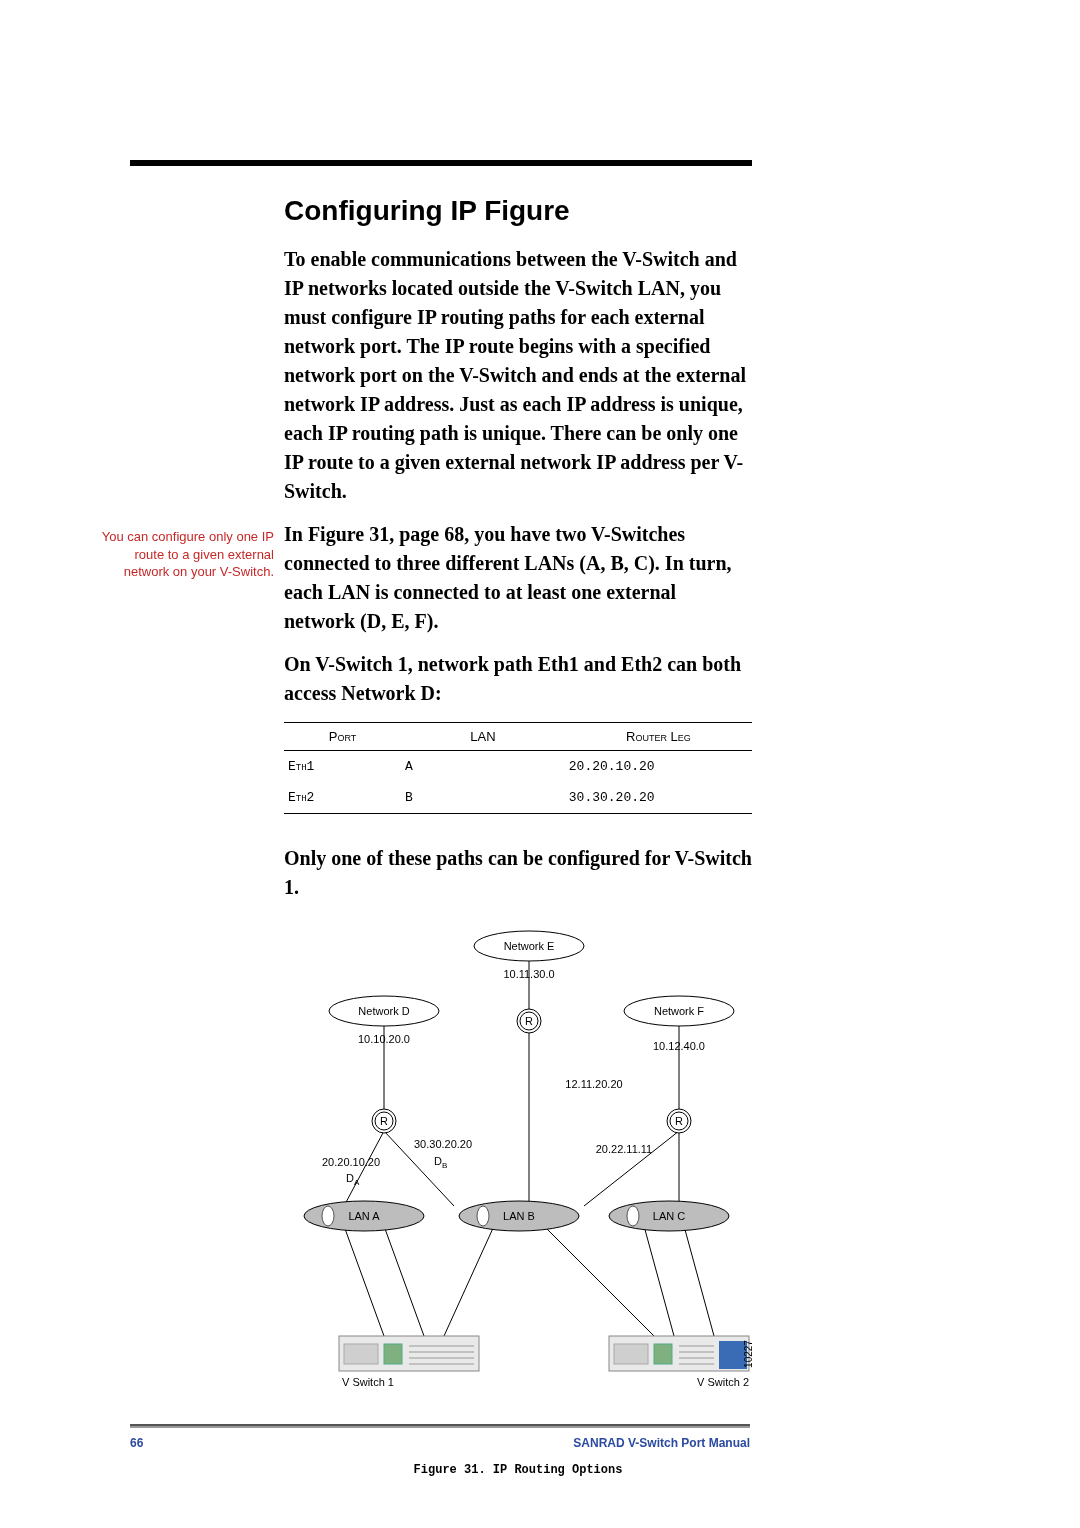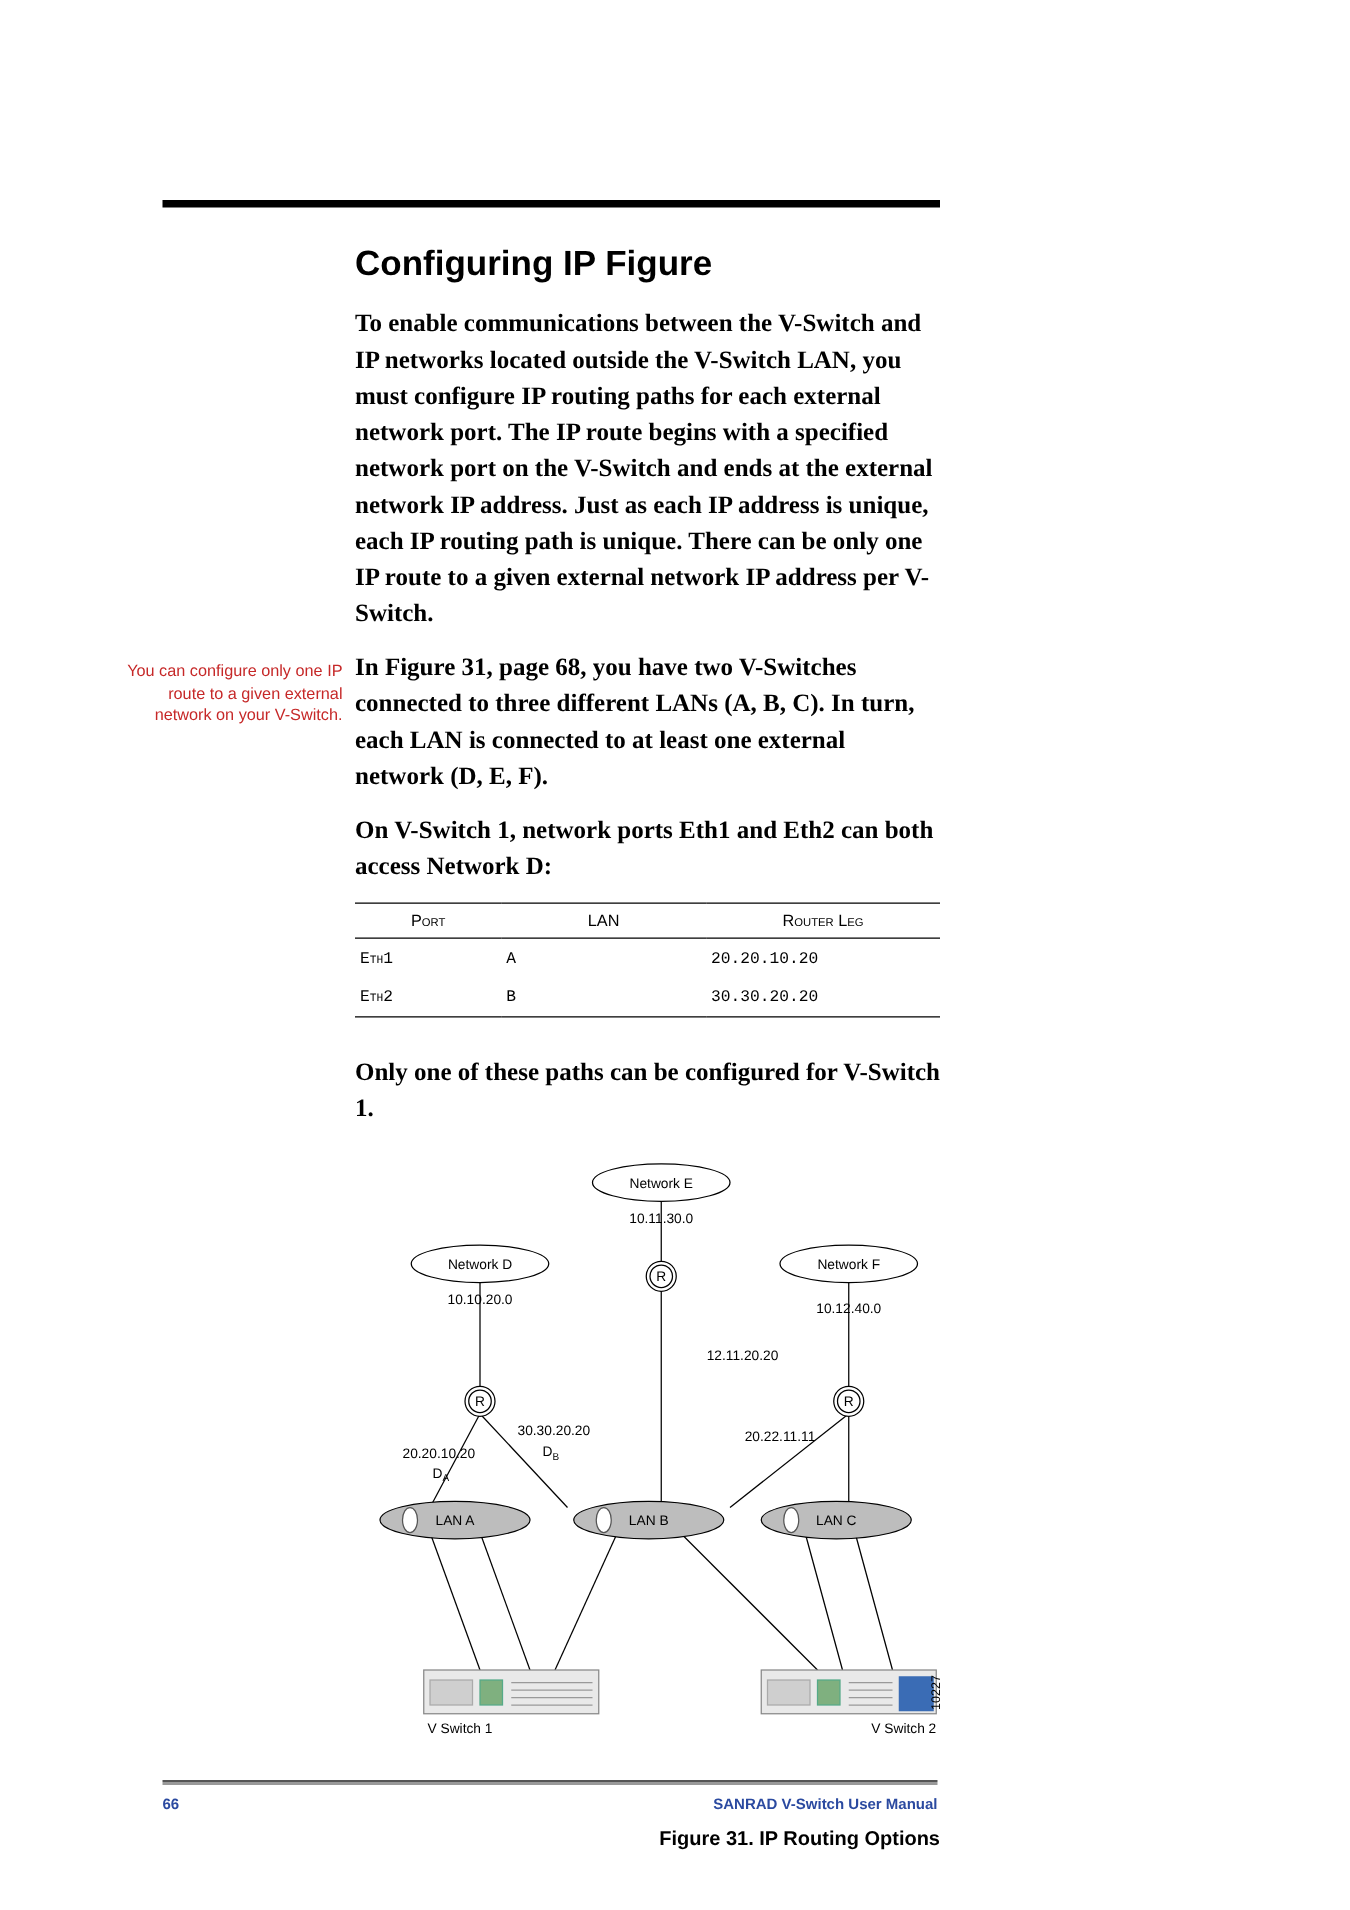--- a/index.html
+++ b/index.html
@@ -75,24 +75,24 @@
   table.ports tbody tr:last-child td {
     border-bottom: 1px solid #000;
     margin-left: 44px;
   }
   .svg-wrap {
     margin-top: 10px;
     width: 468px;
     height: 525px;
   }
   .caption {
-    font-family: Liberation Sans, sans-serif;
-    font-size: 16px;
-    font-weight: bold;
-    text-align: right;
+    font-family: Liberation Mono, monospace;
+    font-size: 12px;
+    font-weight: bold;
+    text-align: center;
     margin-top: 22px;
   }
   .footer-rule {
     position: absolute;
     left: 130px;
     bottom: 100px;
     width: 620px;
     height: 4px;
     background: linear-gradient(#555,#555 2px,#999 2px,#999 4px);
   }
@@ -125,21 +125,21 @@
 <div class="rule"></div>
 
 <div class="sidenote">You can configure only one IP route to a given external network on your V-Switch.</div>
 
 <div class="content">
 
   <div class="heading">Configuring IP Figure</div>
 
   <p class="para">To enable communications between the V-Switch and IP networks located outside the V-Switch LAN, you must configure IP routing paths for each external network port.  The IP route begins with a specified network port on the V-Switch and ends at the external network IP address.  Just as each IP address is unique, each IP routing path is unique.  There can be only one IP route to a given external network IP address per V-Switch.</p>
   <p class="para">In Figure 31, page 68, you have two V-Switches connected to three different LANs (A, B, C).  In turn, each LAN is connected to at least one external network (D, E, F).</p>
-  <p class="para">On V-Switch 1, network ports Eth1 and Eth2 can both access Network D:</p>
+  <p class="para">On V-Switch 1, network path Eth1 and Eth2 can both access Network D:</p>
 
   <table class="ports">
     <thead>
       <tr>
         <th style="width:25%">Port</th>
         <th style="width:35%">LAN</th>
         <th style="width:40%">Router Leg</th>
       </tr>
     </thead>
     <tbody>
@@ -260,13 +260,13 @@
       <text class="svglab-sm" x="468" y="438" text-anchor="middle" transform="rotate(-90 468 438)">10227</text>
     </svg>
   </div>
 
   <div class="caption">Figure 31.      IP Routing Options</div>
 
 </div>
 
 <div class="footer-rule"></div>
 <div class="page-num">66</div>
-<div class="footer-title">SANRAD V-Switch User Manual</div>
+<div class="footer-title">SANRAD V-Switch Port Manual</div>
 
 </body></html>

